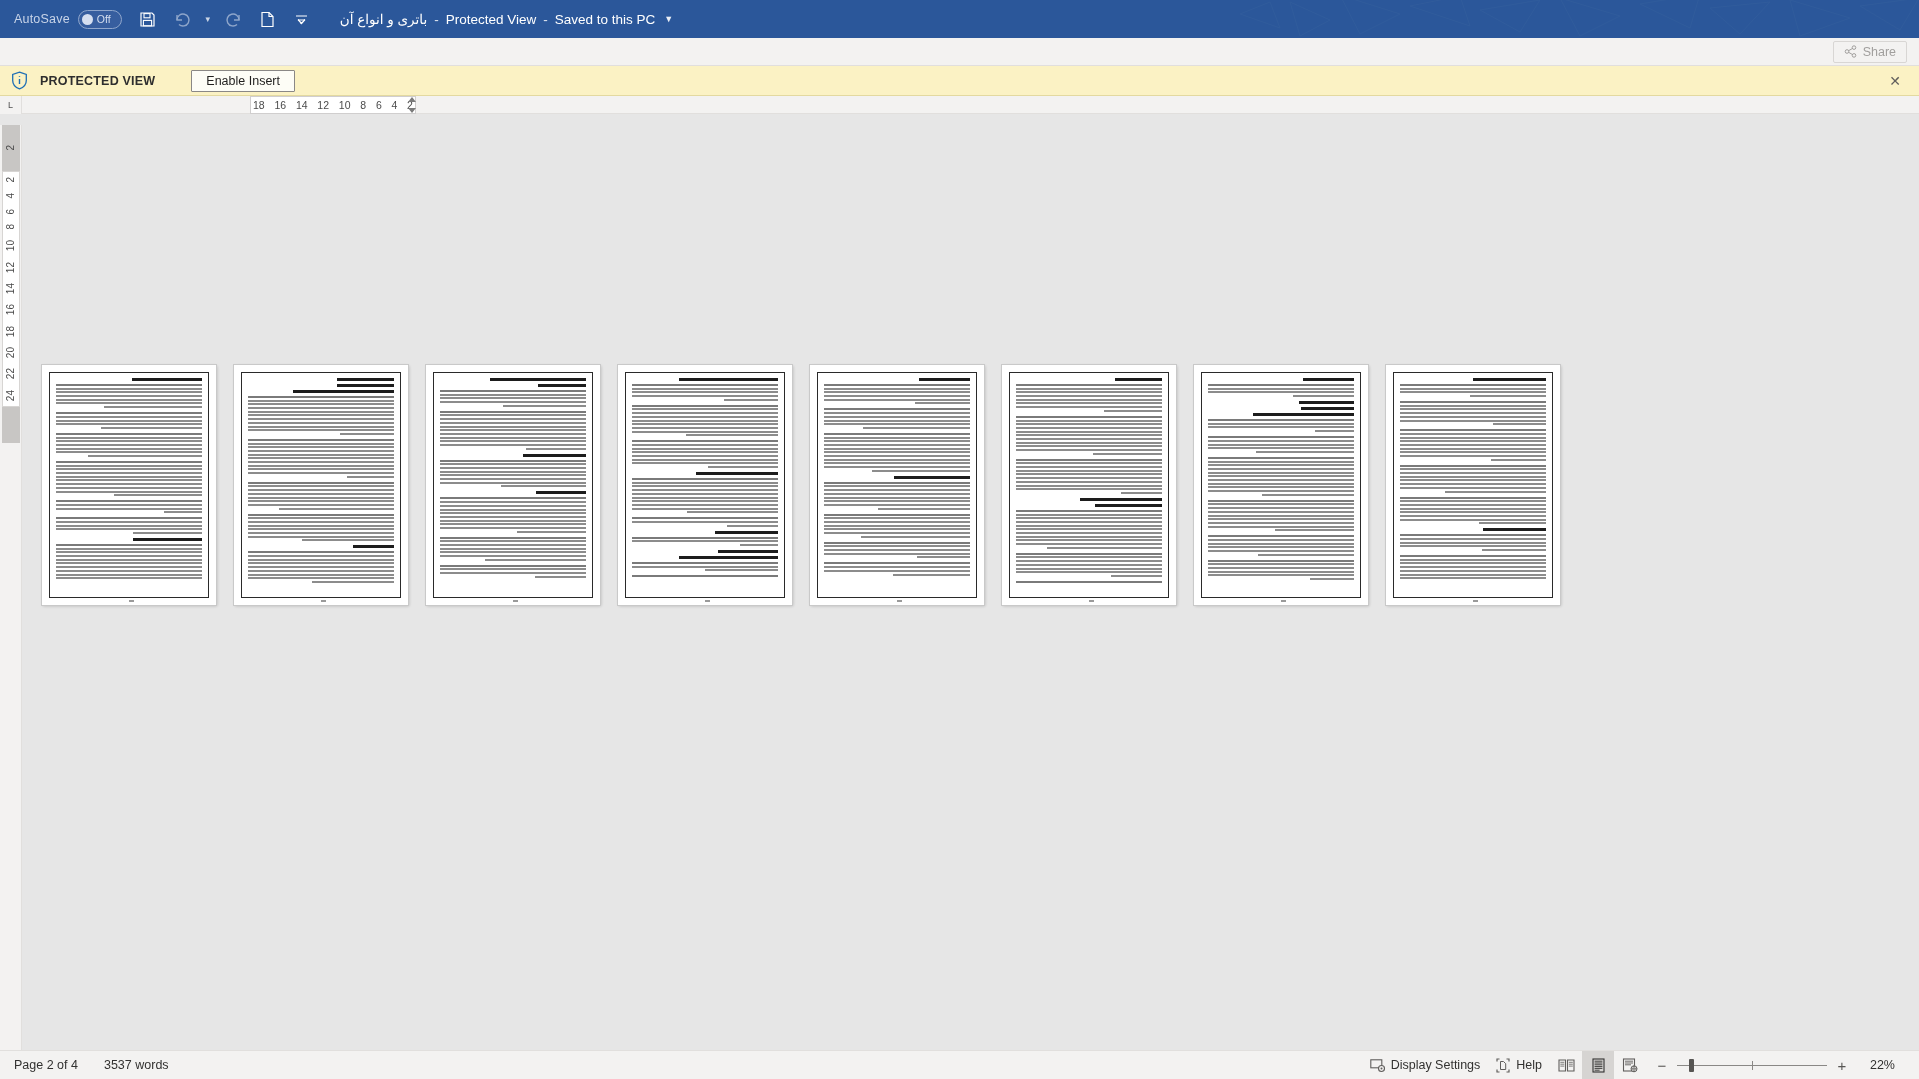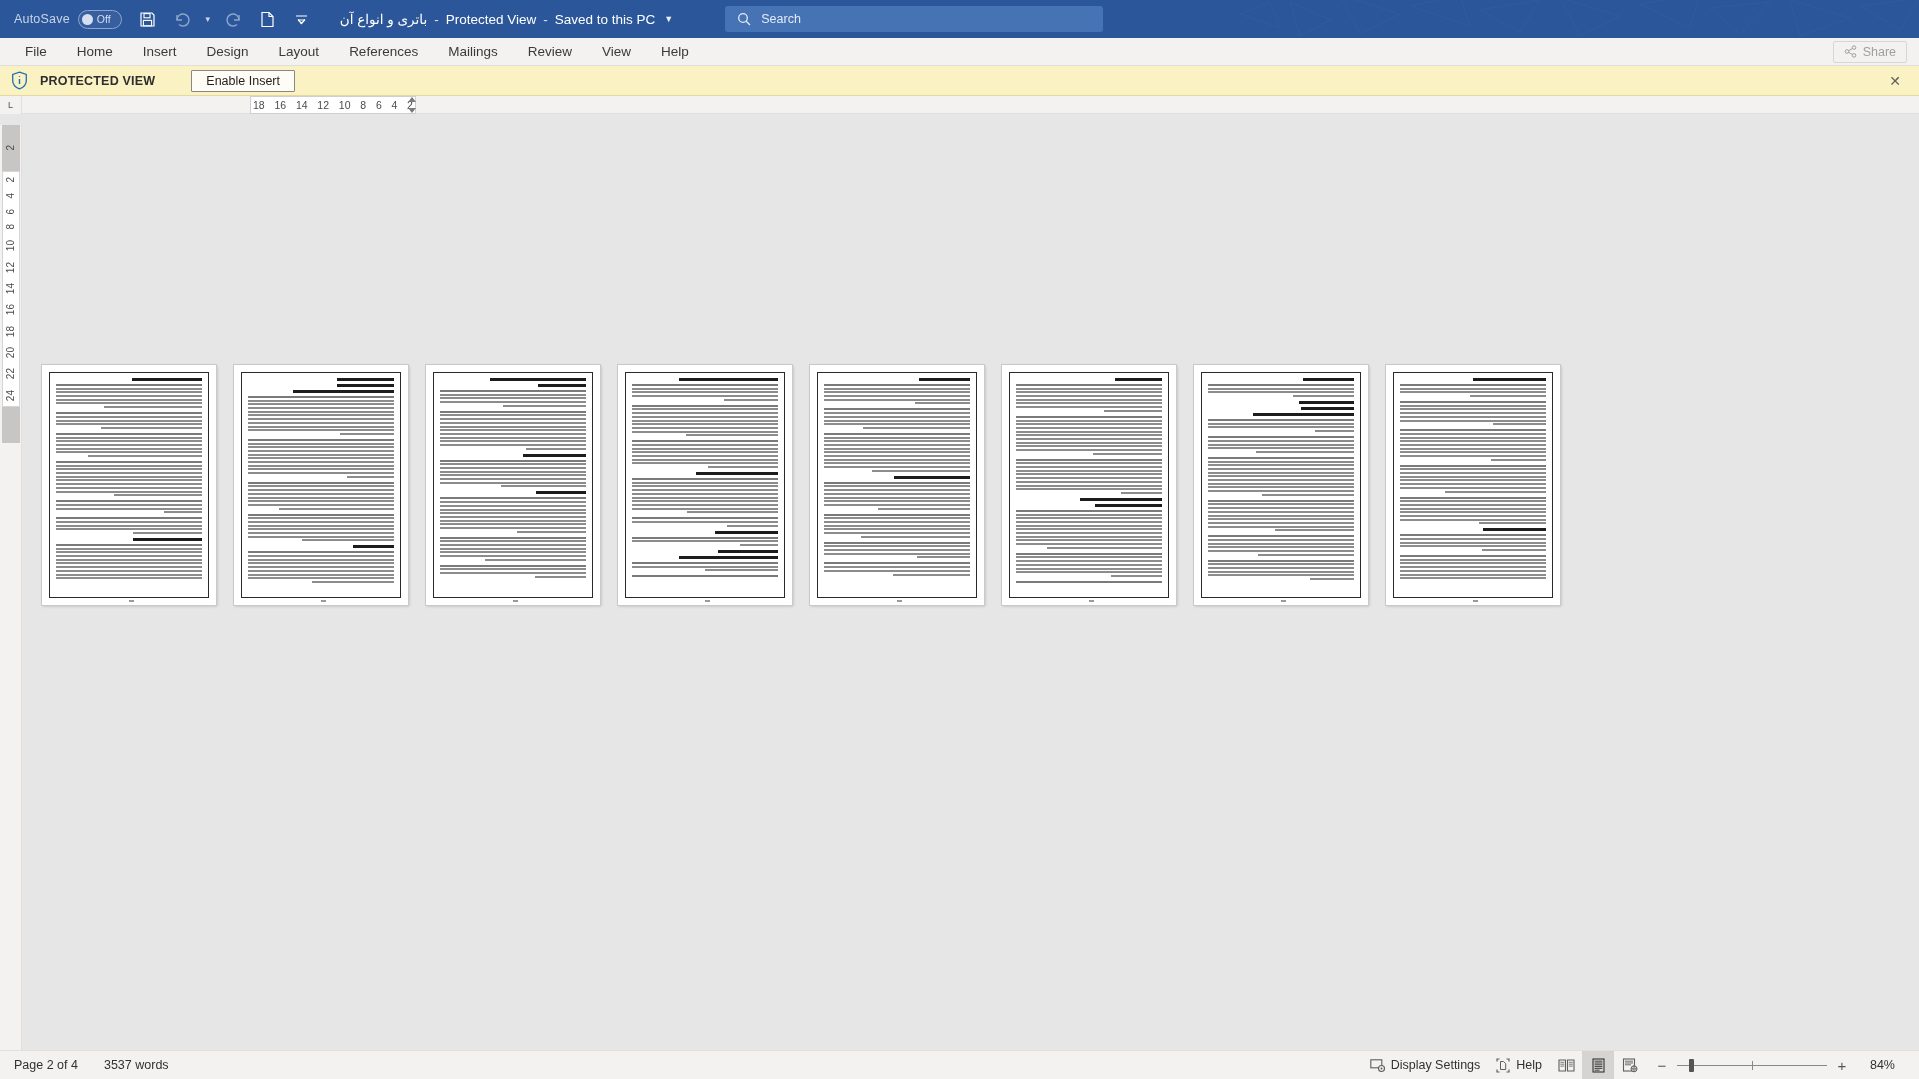--- a/index.html
+++ b/index.html
@@ -237,43 +237,24 @@
 
   <div class="tb-title">
     <span>باتری و انواع آن</span>
     <span class="sep">-</span>
     <span>Protected View</span>
     <span class="sep">-</span>
     <span>Saved to this PC</span>
     <span class="caret">▼</span>
   </div>
 
-  <div class="search-box">
-    <svg width="14" height="14" viewBox="0 0 14 14">
-        <circle cx="6" cy="6" r="4.3" fill="none" stroke="#e3eaf6" stroke-width="1.3"></circle>
-        <path d="M9.2 9.2L13 13" stroke="#e3eaf6" stroke-width="1.3"></path>
-      </svg>
-    <span>Search</span>
-  </div>
 
 </div>
 
 <div class="ribbon">
-  <div class="tabs">
-    <div class="tab">File</div>
-    <div class="tab">Home</div>
-    <div class="tab">Insert</div>
-    <div class="tab">Design</div>
-    <div class="tab">Layout</div>
-    <div class="tab">References</div>
-    <div class="tab">Mailings</div>
-    <div class="tab">Review</div>
-    <div class="tab">View</div>
-    <div class="tab">Help</div>
-  </div>
   <div class="share-btn">
     <svg width="13" height="13" viewBox="0 0 13 13">
         <circle cx="10" cy="2.6" r="1.8" fill="none" stroke="#a19f9d" stroke-width="1"></circle>
         <circle cx="3" cy="6.5" r="1.8" fill="none" stroke="#a19f9d" stroke-width="1"></circle>
         <circle cx="10" cy="10.4" r="1.8" fill="none" stroke="#a19f9d" stroke-width="1"></circle>
         <path d="M4.6 5.7l3.8-2.2M4.6 7.3l3.8 2.2" stroke="#a19f9d" stroke-width="1"></path>
       </svg>
     <span>Share</span>
   </div>
 </div>
@@ -921,16 +902,16 @@
         </svg>
     </div>
     <div class="zoom-ctl">
       <span class="pm">−</span>
       <div class="zoom-slider">
         <div class="rail"></div>
         <div class="mid"></div>
         <div class="thumb"></div>
       </div>
       <span class="pm">+</span>
-      <span class="zoom-pct">84%</span>
+      <span class="zoom-pct">22%</span>
     </div>
   </div>
 </div>
 
 </body></html>

